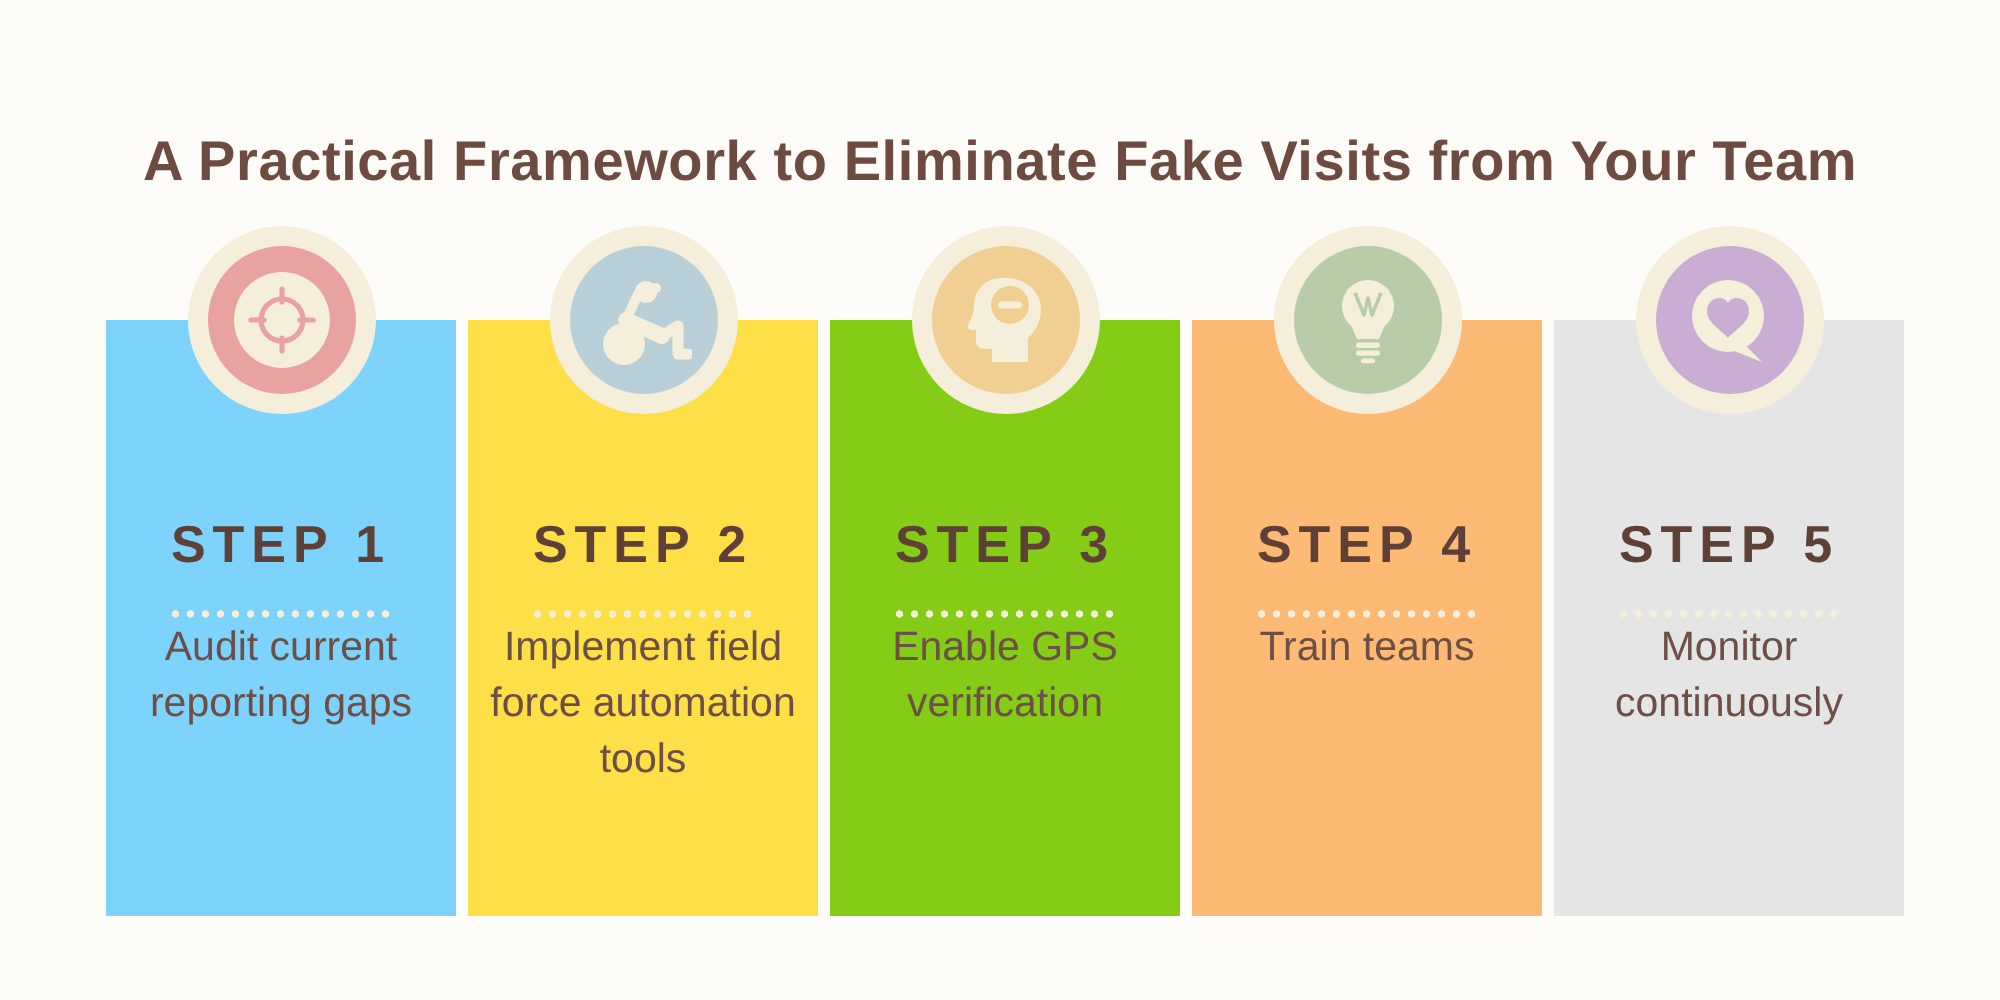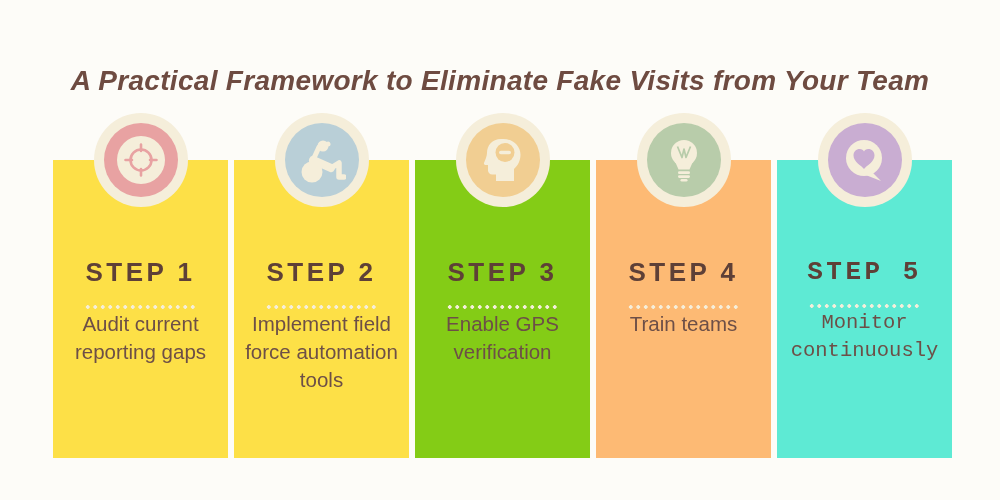--- a/index.html
+++ b/index.html
@@ -7,21 +7,20 @@
     width:1000px;height:500px;
     background:var(--bg,#fdfcf8);
     font-family:"Liberation Sans", sans-serif;
     position:relative;overflow:hidden;
   }
   .title{
     position:absolute;top:46px;left:0;width:1000px;
     text-align:center;
     font-size:28px;font-weight:700;letter-spacing:.3px;
     color:var(--title,#6e4b41);
-    font-style:italic;
   }
   .cards{
     position:absolute;left:53px;top:160px;
     display:flex;gap:6px;
   }
   .card{
     width:175px;height:298px;
     position:relative;
     display:flex;flex-direction:column;align-items:center;
     text-align:center;
@@ -59,21 +58,21 @@
     padding:0 4px;
   }
 </style>
 </head>
 <body style="--bg: #fdfcf8; --cream: #f5eeda; --title: #6e4b41; --step: #5e4037; --body: #6d4f47;">
 
 <h1 class="title">A Practical Framework to Eliminate Fake Visits from Your Team</h1>
 
 <div class="cards">
 
-  <div class="card" style="background: #fde047;">
+  <div class="card" style="background: #7dd3fc;">
     <div class="icon-badge">
       <div class="icon-inner" style="background: rgb(232, 162, 162); color: rgb(232, 162, 162);">
         <svg width="48" height="48" viewBox="0 0 48 48">
           <circle class="cream" cx="24" cy="24" r="24"></circle>
           <g stroke="currentColor" stroke-width="2.6" fill="none" stroke-linecap="round">
             <circle cx="24" cy="24" r="10.5"></circle>
             <path d="M24 8.5 V15 M24 33 V39.5 M8.5 24 H15 M33 24 H39.5"></path>
           </g>
         </svg>
       </div>
@@ -128,21 +127,21 @@
           <rect class="cream" x="18" y="39.2" width="12" height="2.7" rx="1.35"></rect>
           <rect class="cream" x="20.5" y="43.1" width="7" height="2.5" rx="1.25"></rect>
         </svg>
       </div>
     </div>
     <div class="step-label">STEP 4</div>
     <div class="dots"></div>
     <div class="desc">Train teams</div>
   </div>
 
-  <div class="card" style="background: #5eead4; font-family: Liberation Mono, monospace;">
+  <div class="card" style="background: #e5e5e5;">
     <div class="icon-badge">
       <div class="icon-inner" style="background: rgb(201, 173, 210); color: rgb(201, 173, 210);">
         <svg width="48" height="48" viewBox="0 0 48 48">
           <circle class="cream" cx="23" cy="22" r="18"></circle>
           <path class="cream" d="M31 36 L40 45 L26 39.5 Z"></path>
           <path d="M23 33 C20.5 29.5 12.5 26 12.5 19.5 C12.5 15.6 15.3 13 18.7 13 C20.8 13 22.4 14.2 23 15.4 C23.6 14.2 25.2 13 27.3 13 C30.7 13 33.5 15.6 33.5 19.5 C33.5 26 25.5 29.5 23 33 Z" fill="currentColor"></path>
         </svg>
       </div>
     </div>
     <div class="step-label">STEP 5</div>

